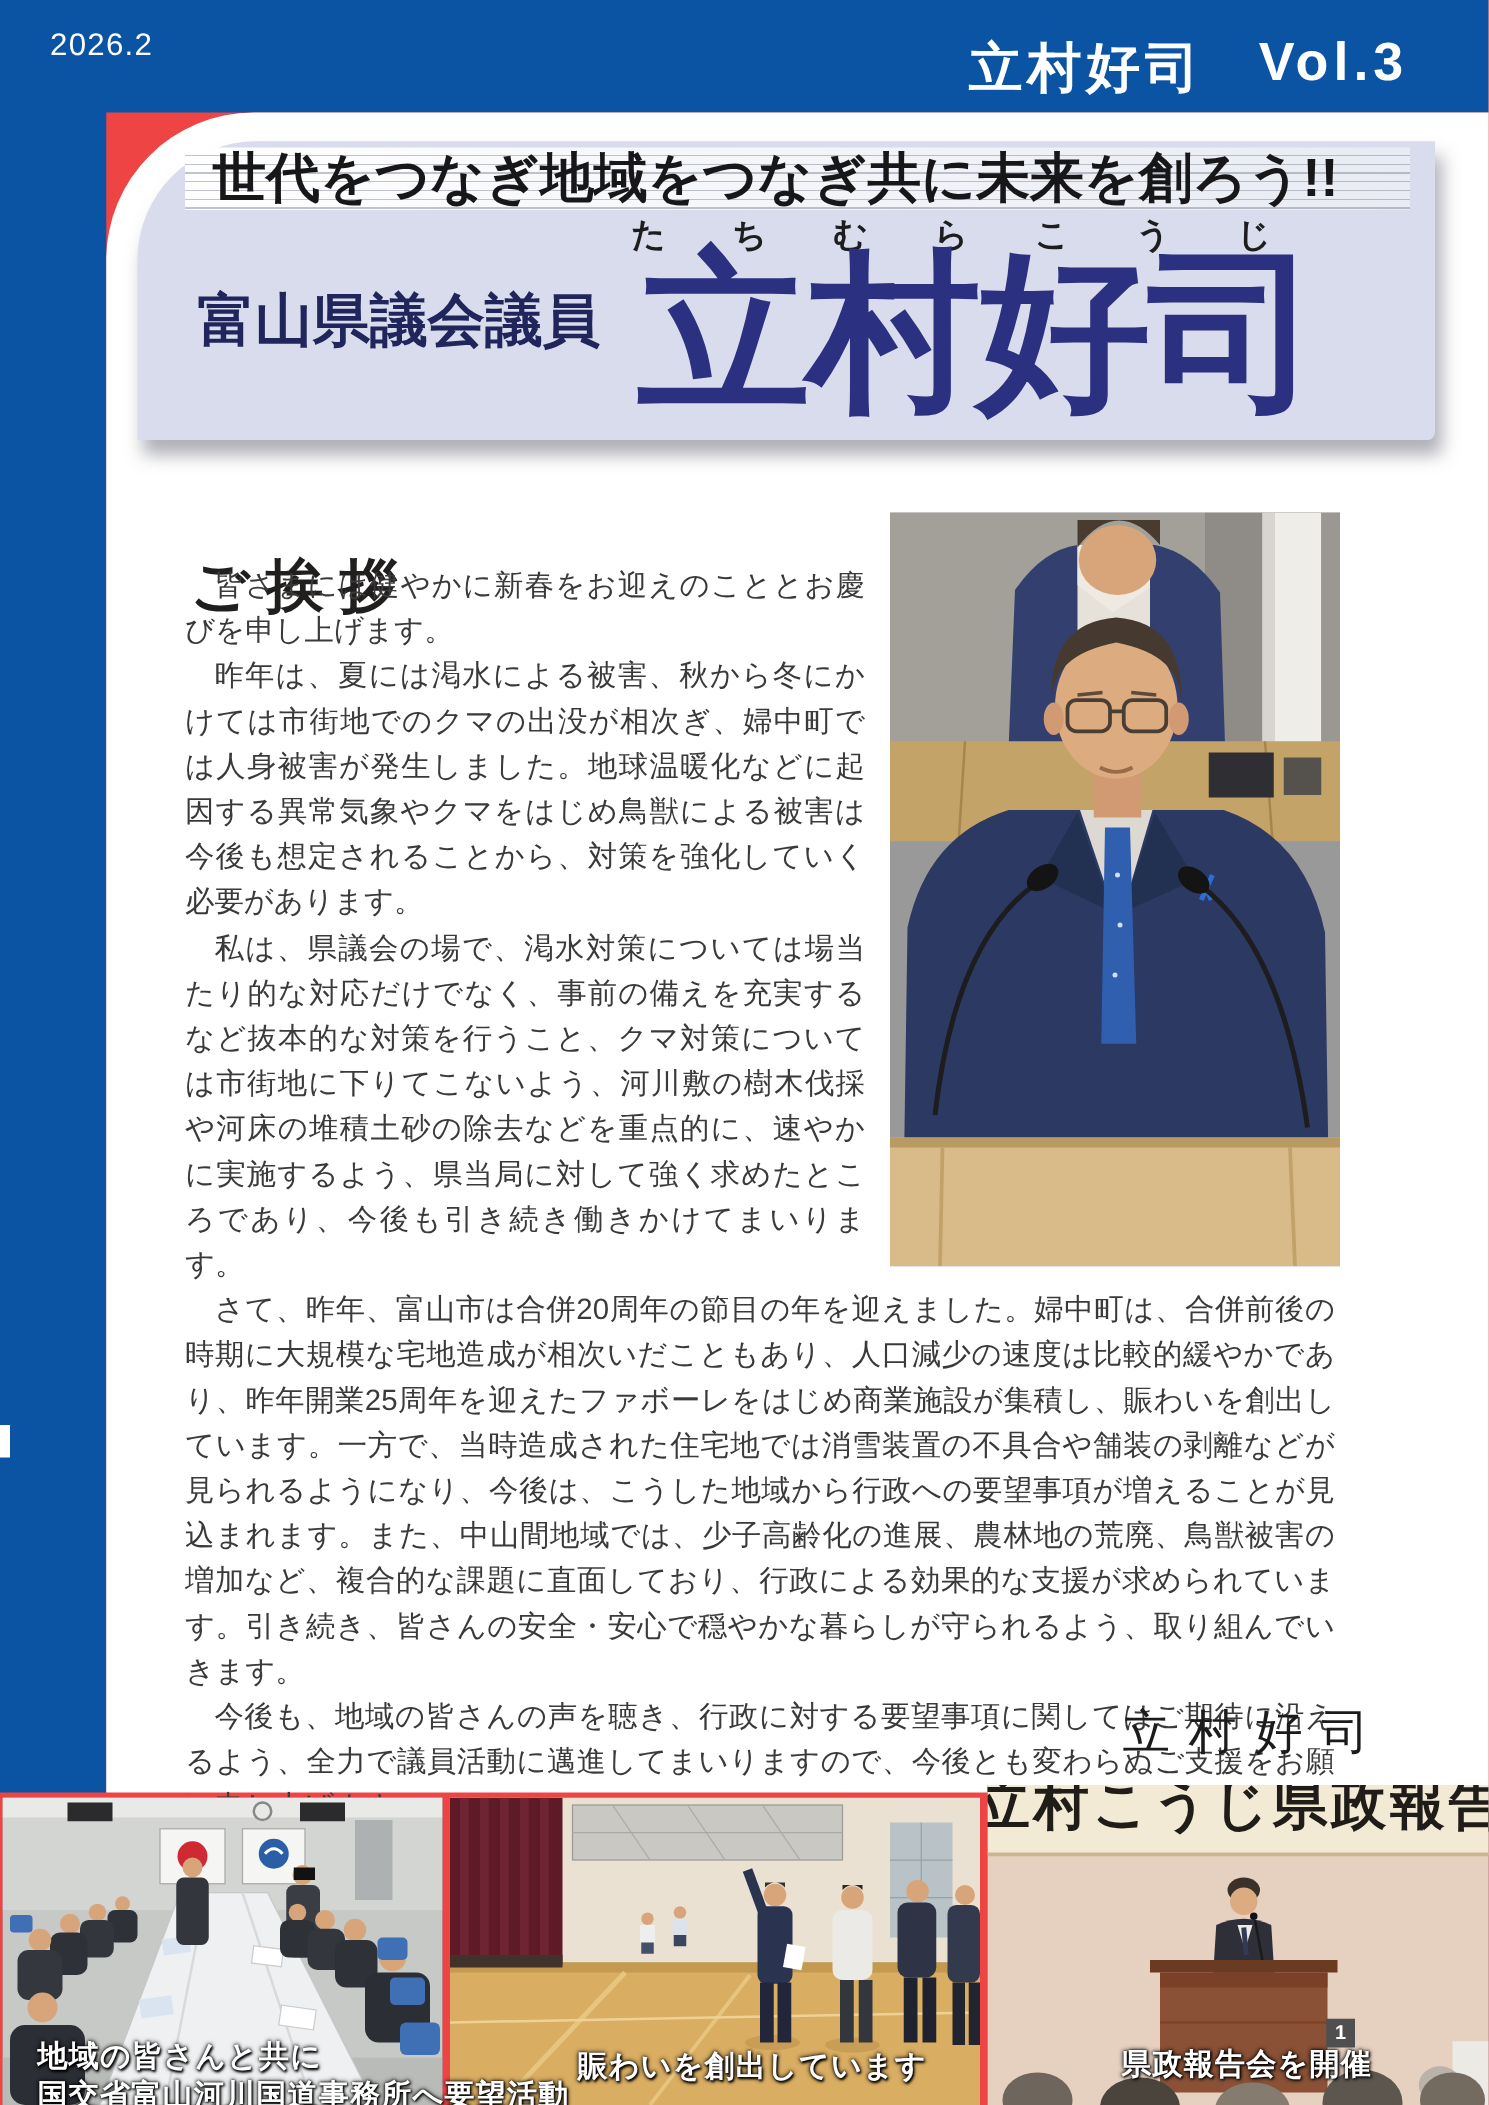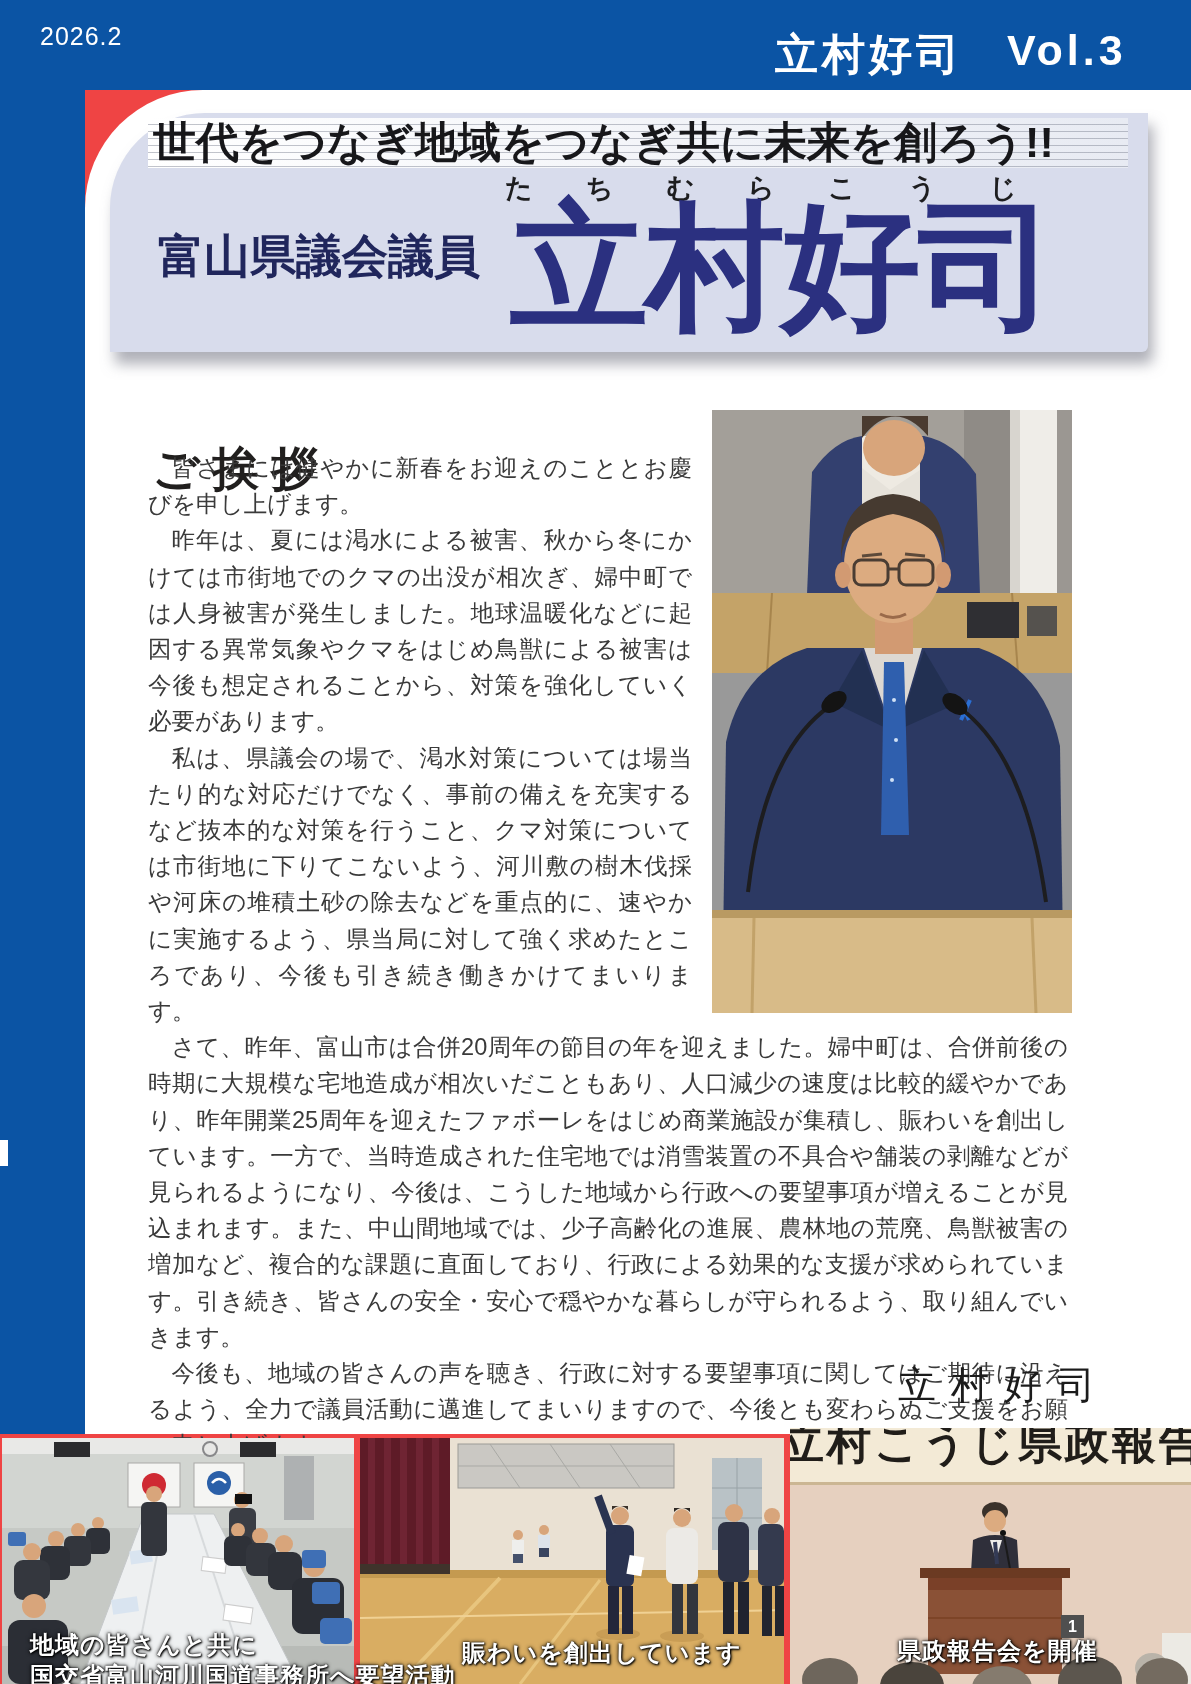--- a/index.html
+++ b/index.html
@@ -19,21 +19,21 @@
 
   
   .header-box{position:absolute;left:110px;top:113px;width:1038px;height:239px;background:#d8dcec;
               border-top-left-radius:95px;border-bottom-right-radius:6px;
               box-shadow:5px 12px 14px rgba(110,112,125,0.55);}
   .slogan-band{position:absolute;left:148px;top:118px;width:980px;height:50px;
       background:
         repeating-linear-gradient(to bottom, rgba(255,255,255,0) 0 6px, rgba(118,124,140,.45) 6px 7px),
         linear-gradient(to right,#ffffff,#e8ebf3);
       display:flex;align-items:center;}
-  .slogan-text{font-size:43px;font-weight:900;color:#17171a;white-space:nowrap;padding-left:5px;
+  .slogan-text{font-size:43px;font-weight:900;color:#17171a;white-space:nowrap;padding-left:22px;
                letter-spacing:0px;}
   .furigana-row{position:absolute;left:505px;top:170px;width:512px;display:flex;
                 justify-content:space-between;font-size:27px;font-weight:600;color:#1d1d1f;}
   .big-name{position:absolute;left:510px;top:194px;font-size:138px;line-height:1.05;font-weight:900;
             color:#2b3080;white-space:nowrap;letter-spacing:-2px;}
   .rep-title{position:absolute;left:158px;top:226px;font-size:46px;font-weight:900;color:#20265c;
              white-space:nowrap;font-family:Liberation Serif, serif;}
 
   
   .greeting-heading{position:absolute;left:152px;top:390px;font-family:"Liberation Serif",serif;

